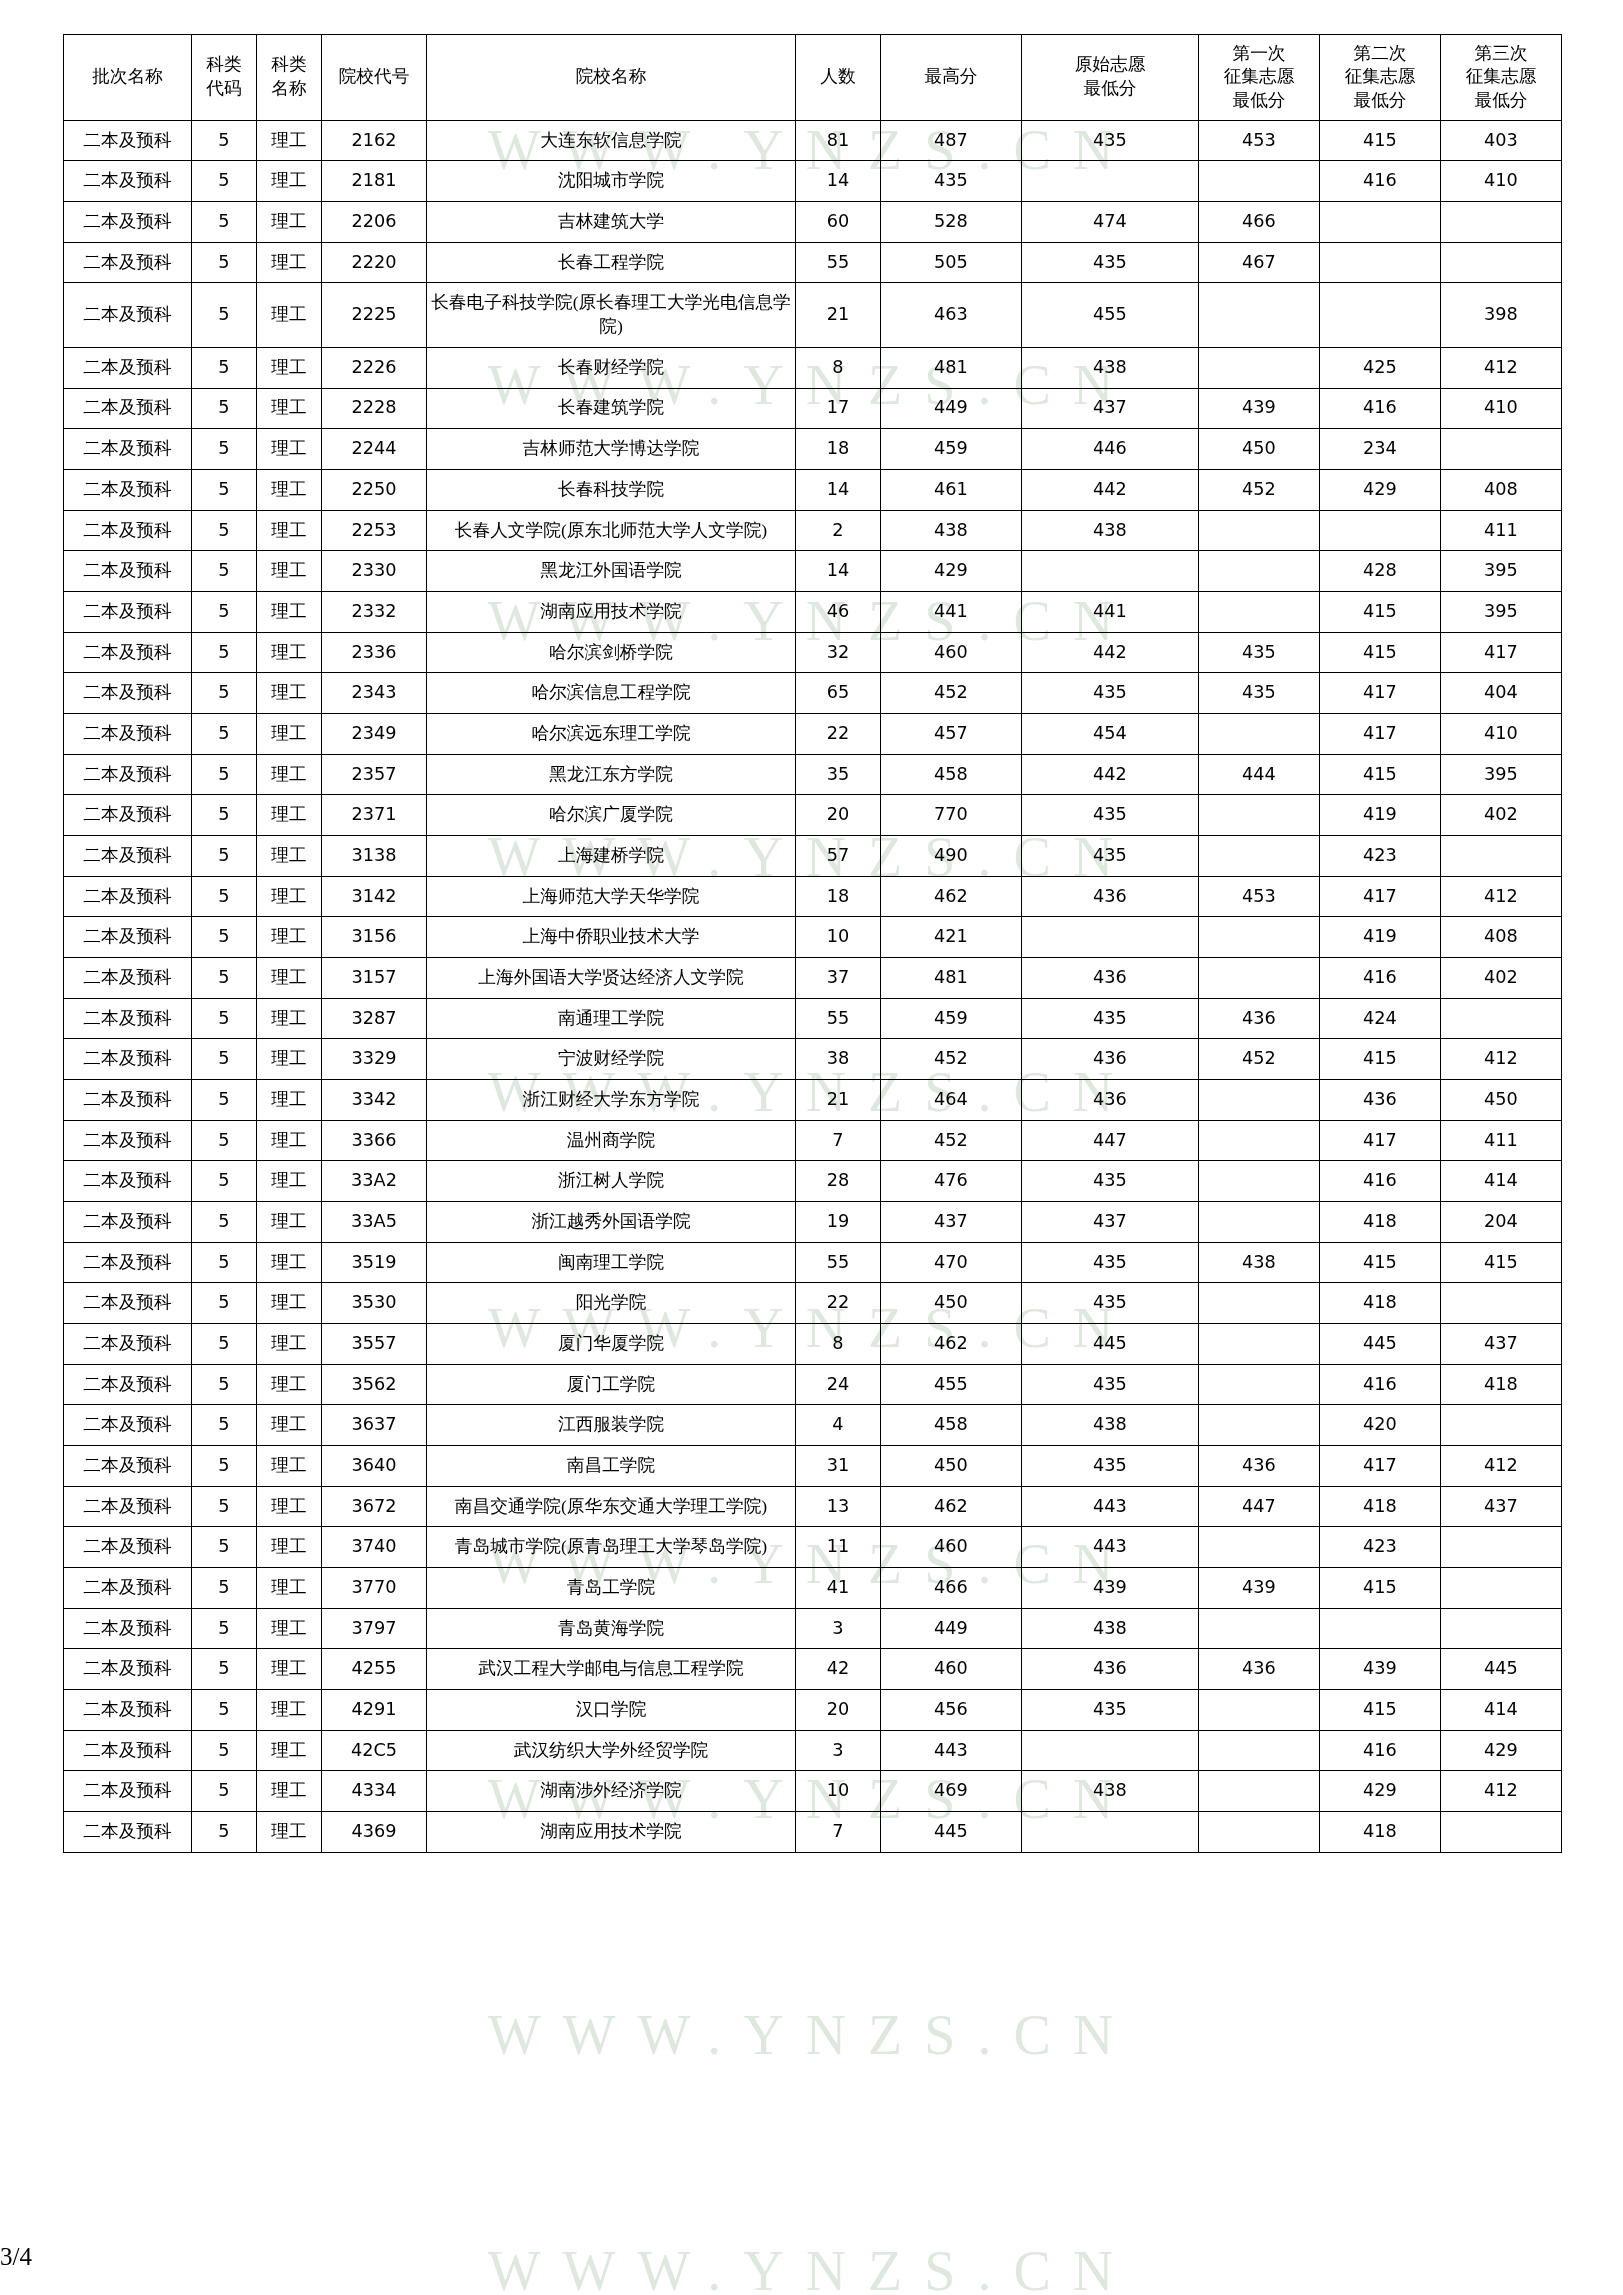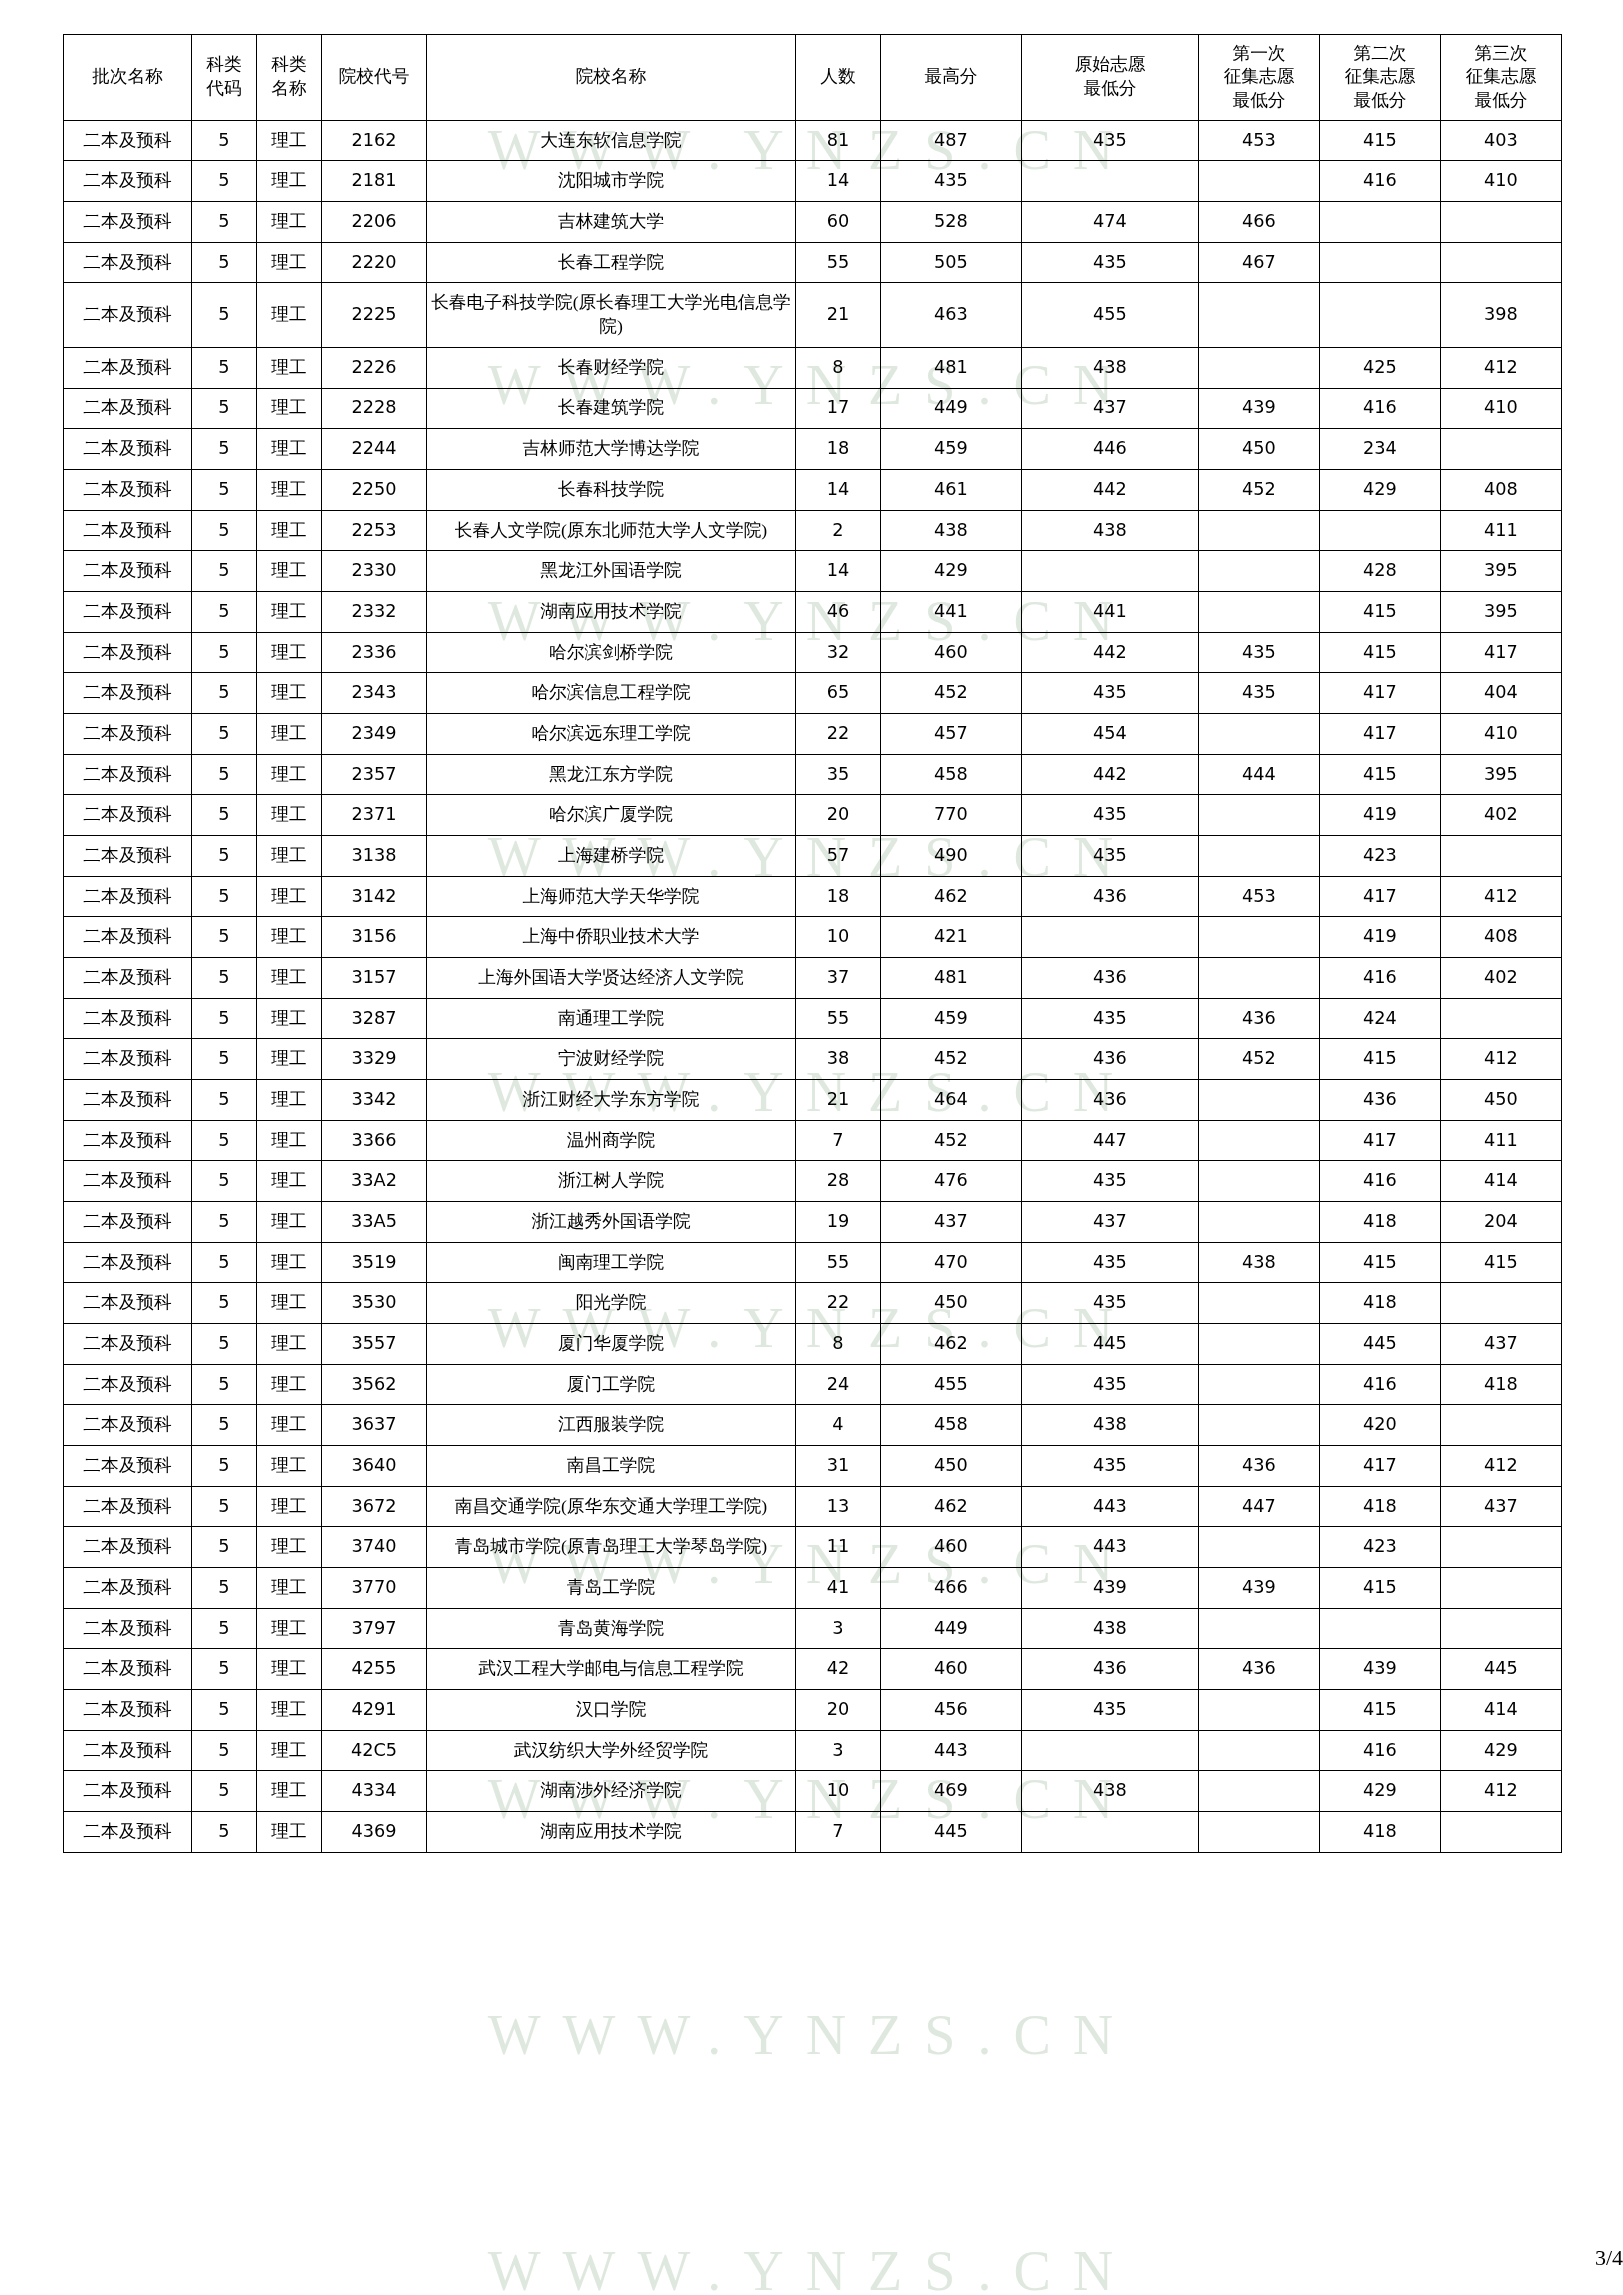--- a/index.html
+++ b/index.html
@@ -80,22 +80,22 @@
   col.c6 { width: 141px; }
   col.c7 { width: 177px; }
   col.c8 { width: 121px; }
   col.c9 { width: 121px; }
   col.c10 { width: 121px; }
   .page-number {
     position: absolute;
     bottom: 23.6px;
     left: 0;
     width: 1623px;
-    text-align: right;
-    font-size: 22px;
+    text-align: left;
+    font-size: 25px;
     font-family: "Liberation Serif", "DejaVu Serif", serif;
     z-index: 10;
   }
 </style>
 </head>
 <body>
 
 <div class="page">
 
   <div class="watermark" id="watermark">

